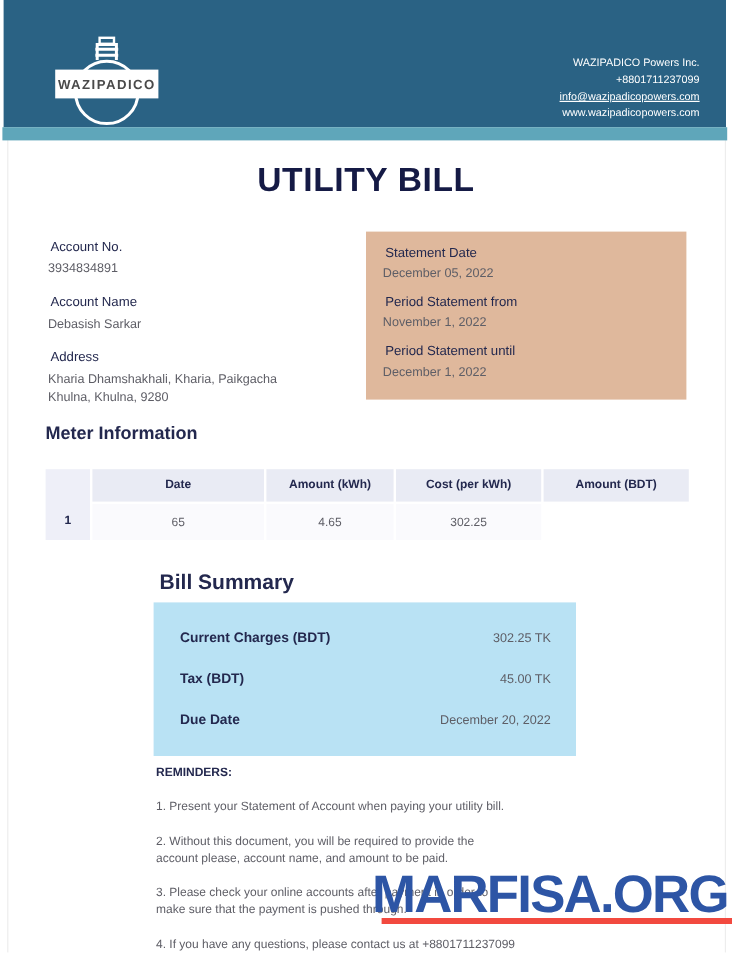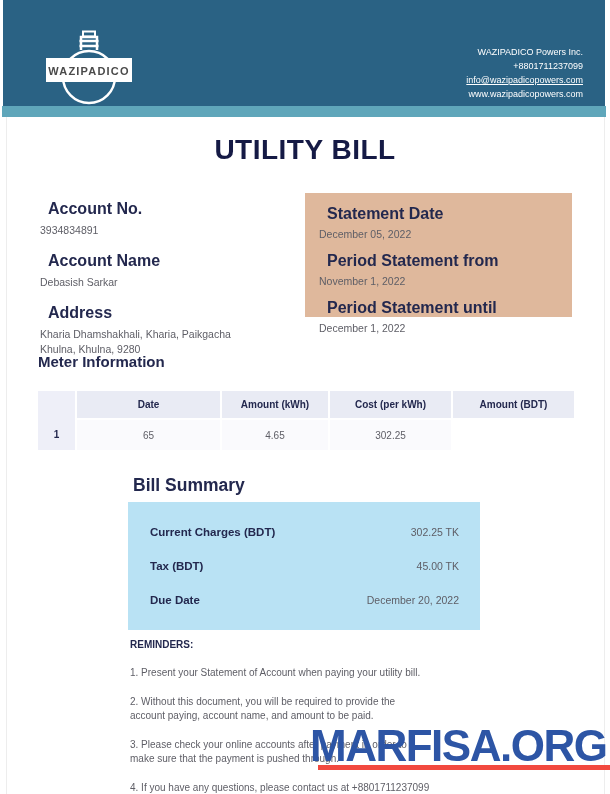--- a/index.html
+++ b/index.html
@@ -31,25 +31,25 @@
     display:block; color:var(--header-text,#ffffff);
     text-decoration:underline; cursor:pointer;
   }
   
   .title{
     position:absolute; top:134px; left:0; width:100%; margin:0;
     text-align:center; font-size:28px; font-weight:800; letter-spacing:.5px;
     color:var(--title-navy,#151A45);
   }
   
-  .field-label{ font-size:16px; font-weight:700; color:var(--navy,#23284E); margin:0 8px 5px; }
+  .field-label{ font-size:11px; font-weight:400; color:var(--navy,#23284E); margin:0 2px 5px; }
   .field-value{ font-size:10.5px; color:var(--gray,#5E5E66); line-height:15px; margin:0 0 14px; }
   .account{ position:absolute; left:40px; top:200px; width:262px; }
   .statement-box{
-    position:absolute; left:305px; top:193px; width:267px; height:124px;
+    position:absolute; left:305px; top:193px; width:267px; height:140px;
     background:var(--statement-bg,#DFB89C); padding:12px 10px 0 14px;
   }
   .statement-box .field-label{ margin-bottom:4px; }
   .statement-box .field-value{ margin-bottom:10px; }
   
   .meter-title{
     position:absolute; left:38px; top:353px;
     font-size:15px; font-weight:700; color:var(--navy,#23284E);
   }
   .meter-table{
@@ -170,21 +170,21 @@
     </div>
   </div>
 
   <section class="reminders">
     <div class="reminders-title">REMINDERS:</div>
     <div class="reminder">
       <div>1. Present your Statement of Account when paying your utility bill.</div>
     </div>
     <div class="reminder">
       <div>2. Without this document, you will be required to provide the</div>
-      <div>account paying, account name, and amount to be paid.</div>
+      <div>account please, account name, and amount to be paid.</div>
     </div>
     <div class="reminder">
       <div>3. Please check your online accounts after payment in order to</div>
       <div>make sure that the payment is pushed through.</div>
     </div>
     <div class="reminder">
       <div>4. If you have any questions, please contact us at +8801711237099</div>
     </div>
   </section>
 

